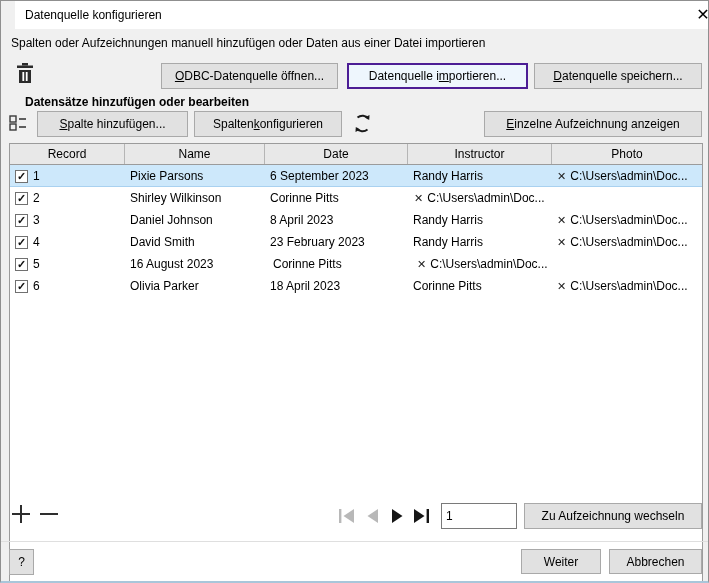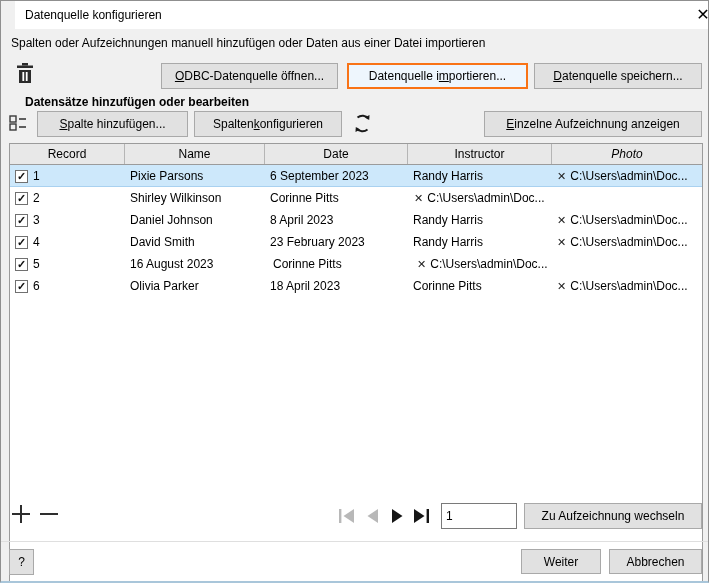--- a/index.html
+++ b/index.html
@@ -26,21 +26,21 @@
   .subtitle{position:absolute;left:10px;top:35px;}
 
   
   .btn{
     position:absolute;height:26px;
     background:#e1e1e1;border:1px solid #a9a9a9;
     font-family:"Liberation Sans",sans-serif;font-size:12px;color:#000;
     display:flex;align-items:center;justify-content:center;
     padding:0 8px;white-space:nowrap;
   }
-  .btn.focused{border:2px solid #f97316;background:#eef6fd;}
+  .btn.focused{border:2px solid #4c1d95;background:#eef6fd;}
 
   .trash{position:absolute;left:13px;top:61px;}
 
   .btn-odbc{left:160px;top:62px;width:177px;}
   .btn-import{left:346px;top:62px;width:181px;}
   .btn-save{left:533px;top:62px;width:168px;}
 
   .section-heading{position:absolute;left:8px;top:94px;font-weight:bold;padding-left:16px;}
 
   .field-icon{position:absolute;left:8px;top:113px;}
@@ -55,21 +55,21 @@
     background:#ffffff;border:1px solid #9b9b9b;
   }
   .thead{
     display:flex;height:21px;background:#e8e8e8;
     border-bottom:1px solid #9b9b9b;
   }
   .hcell{
     display:flex;align-items:center;justify-content:center;
     border-right:1px solid #b5b5b5;height:100%;
   }
-  .hcell:last-child{border-right:none;font-style:italic;}
+  .hcell:last-child{border-right:none;}
   .col-record{width:115px;}
   .col-name{width:140px;}
   .col-date{width:143px;}
   .col-instructor{width:144px;}
   .col-photo{flex:1;min-width:0;}
   .trow{display:flex;height:22px;align-items:center;}
   .trow.selected{background:#cde8fb;box-shadow:inset 0 -1px 0 #a9d1f0;}
   .cell{padding-left:5px;display:flex;align-items:center;overflow:hidden;white-space:nowrap;}
   .cb{
     width:13px;height:13px;background:#fff;border:1px solid #707070;

